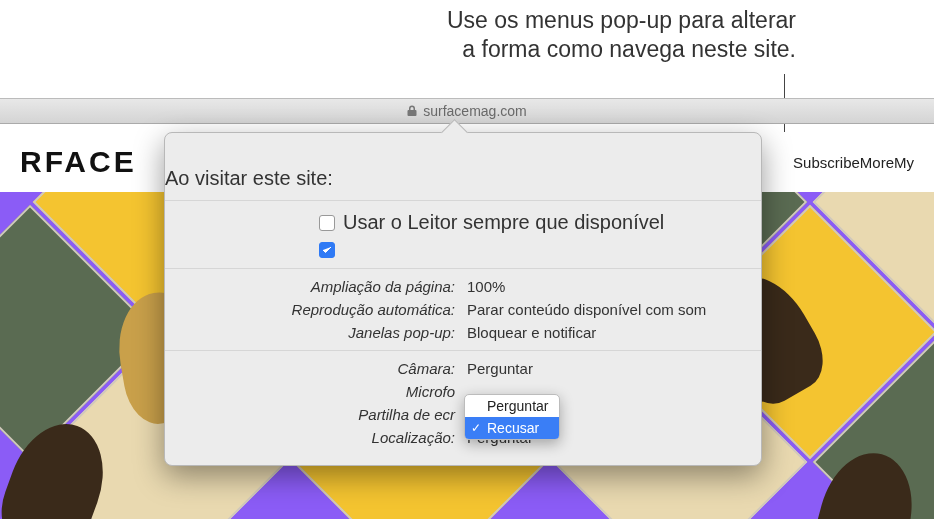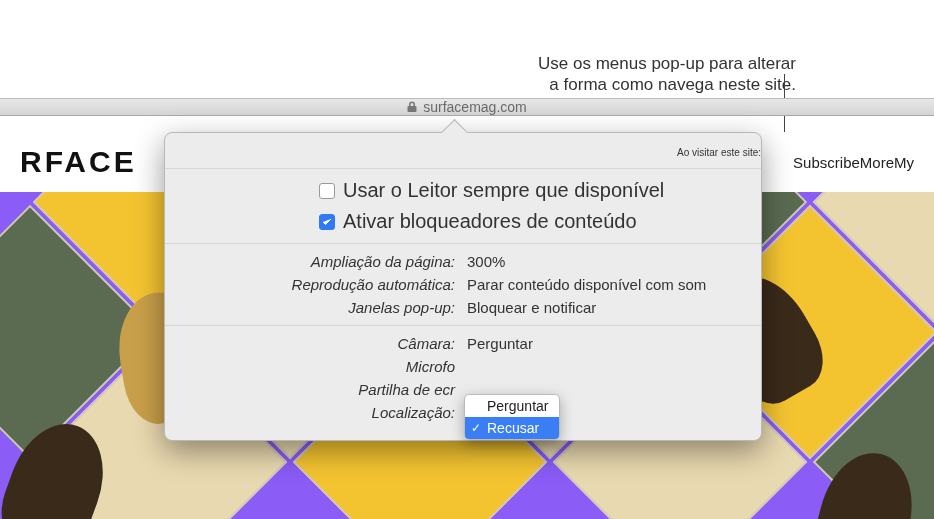--- a/index.html
+++ b/index.html
@@ -9,24 +9,23 @@
       font-family: -apple-system, Helvetica, Arial, sans-serif;
       background: #fff;
       overflow: hidden;
       position: relative;
     }
     .instruction {
       position: absolute;
       top: 6px;
       right: 138px;
       text-align: right;
-      font-size: 17px;
+      font-size: 23px;
       color: #333;
       line-height: 1.25;
-      margin-top: 47px;
     }
     .instruction-line {
       display: block;
     }
     .callout-line {
       position: absolute;
       left: 784px;
       top: 74px;
       width: 1px;
       height: 368px;
@@ -39,21 +38,21 @@
       left: -231px;
       width: 231px;
       height: 1px;
       background: #444;
     }
     .toolbar {
       position: absolute;
       top: 98px;
       left: 0;
       right: 0;
-      height: 18px;
+      height: 26px;
       background: linear-gradient(#e8e8e8, #d4d4d4);
       border-top: 1px solid #bbb;
       border-bottom: 1px solid #aaa;
       display: flex;
       align-items: center;
       justify-content: center;
     }
     .url-box {
       display: flex;
       align-items: center;
@@ -145,24 +144,25 @@
       top: -10px;
       left: 280px;
       width: 18px;
       height: 18px;
       background: #ececec;
       border-left: 1px solid #b8b8b8;
       border-top: 1px solid #b8b8b8;
       transform: rotate(45deg);
     }
     .popover-header {
-      text-align: right;
+      text-align: left;
       padding: 14px 0 10px;
-      font-size: 10px;
-      color: #333;
+      font-size: 20px;
+      color: #333;
+      margin-top: 20px;
     }
     .section {
       border-top: 1px solid #d6d6d6;
       padding: 6px 18px;
     }
     .check-row {
       display: flex;
       align-items: center;
       gap: 8px;
       padding: 4px 0 4px 136px;
@@ -283,28 +283,27 @@
       <div class="check-row">
         <span class="checkbox"></span>
         <span>Usar o Leitor sempre que disponível</span>
       </div>
       <div class="check-row">
         <span class="checkbox checked">
           <svg viewBox="0 0 10 10">
               <path fill="#fff" stroke="#fff" stroke-width="1" d="M1 5l2.5 2.5L9 2"></path>
             </svg>
         </span>
-        <span>Ativar bloqueadores de conteúdo</span>
       </div>
     </div>
 
     <div class="section">
       <div class="kv-row">
         <span class="kv-label">Ampliação da página:</span>
-        <span class="kv-value">300%</span>
+        <span class="kv-value">100%</span>
       </div>
       <div class="kv-row">
         <span class="kv-label">Reprodução automática:</span>
         <span class="kv-value">Parar conteúdo disponível com som</span>
       </div>
       <div class="kv-row">
         <span class="kv-label">Janelas pop-up:</span>
         <span class="kv-value">Bloquear e notificar</span>
       </div>
     </div>

